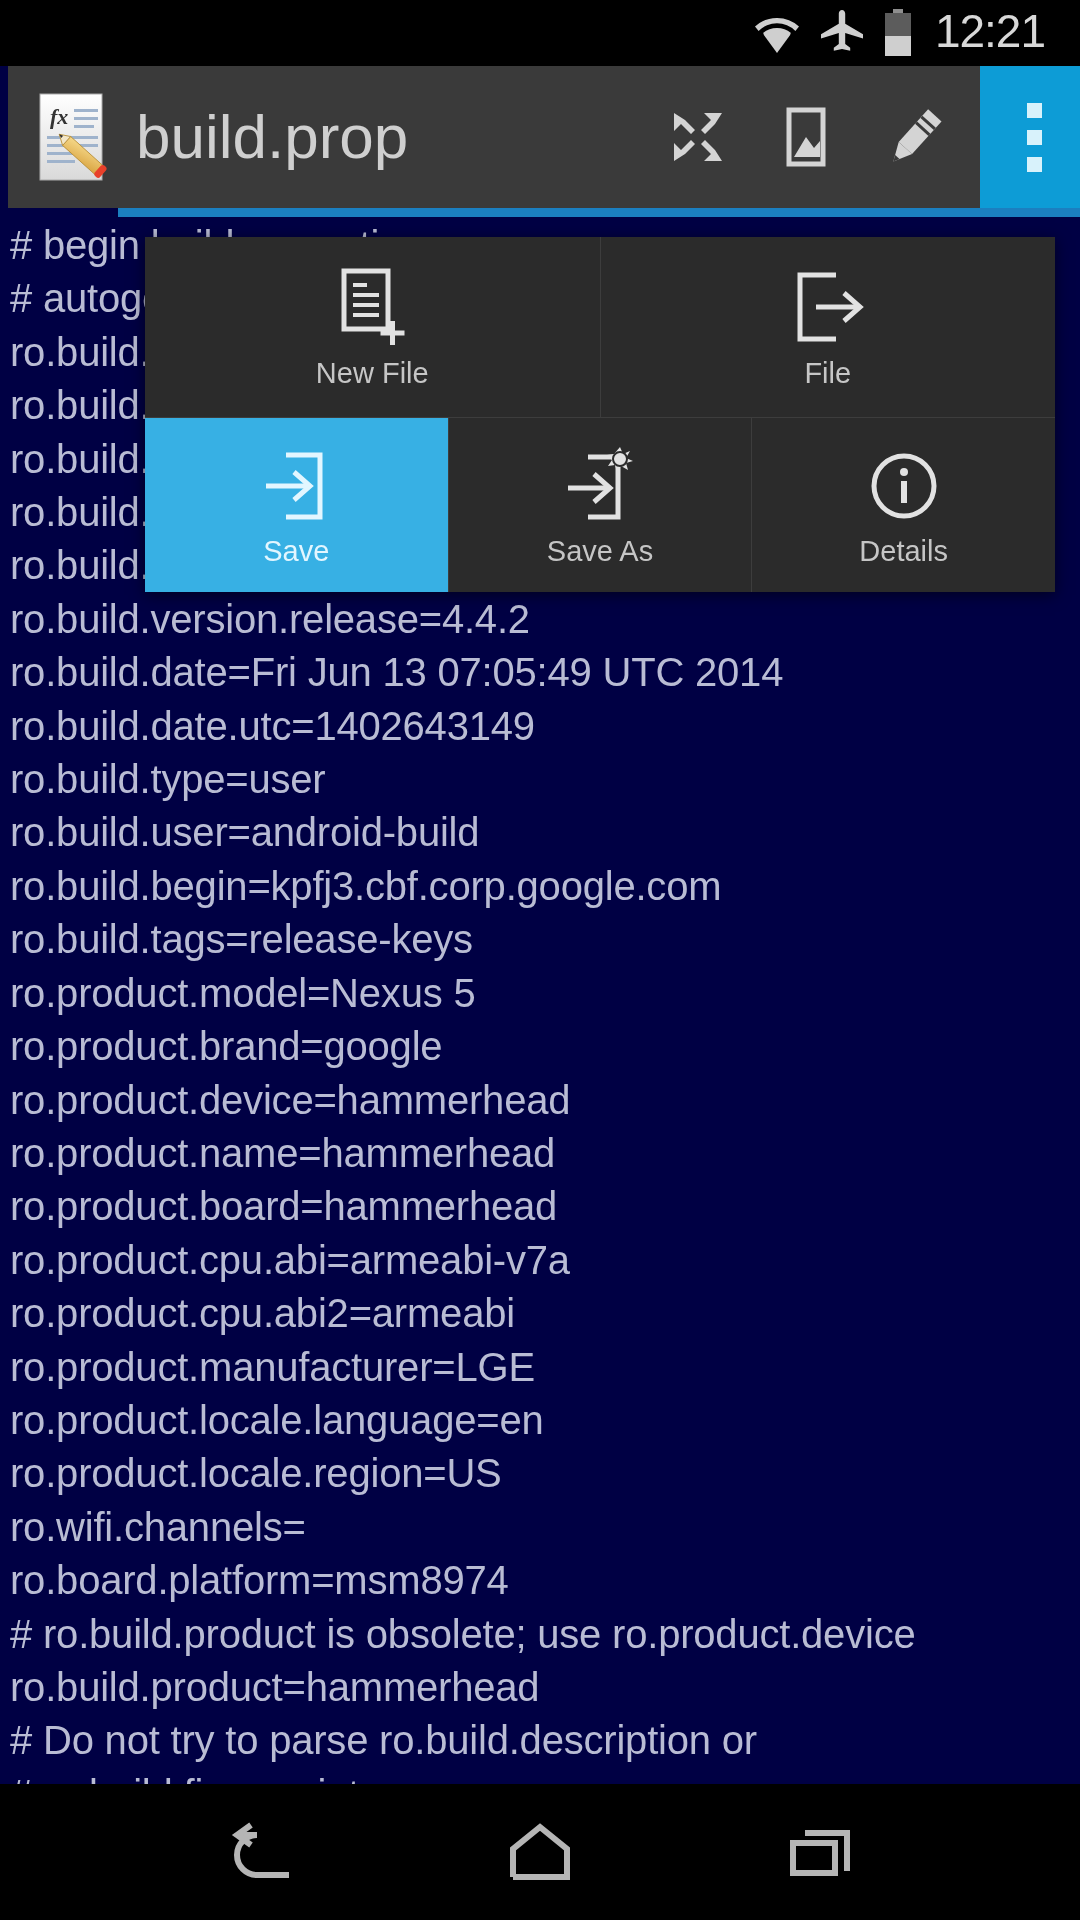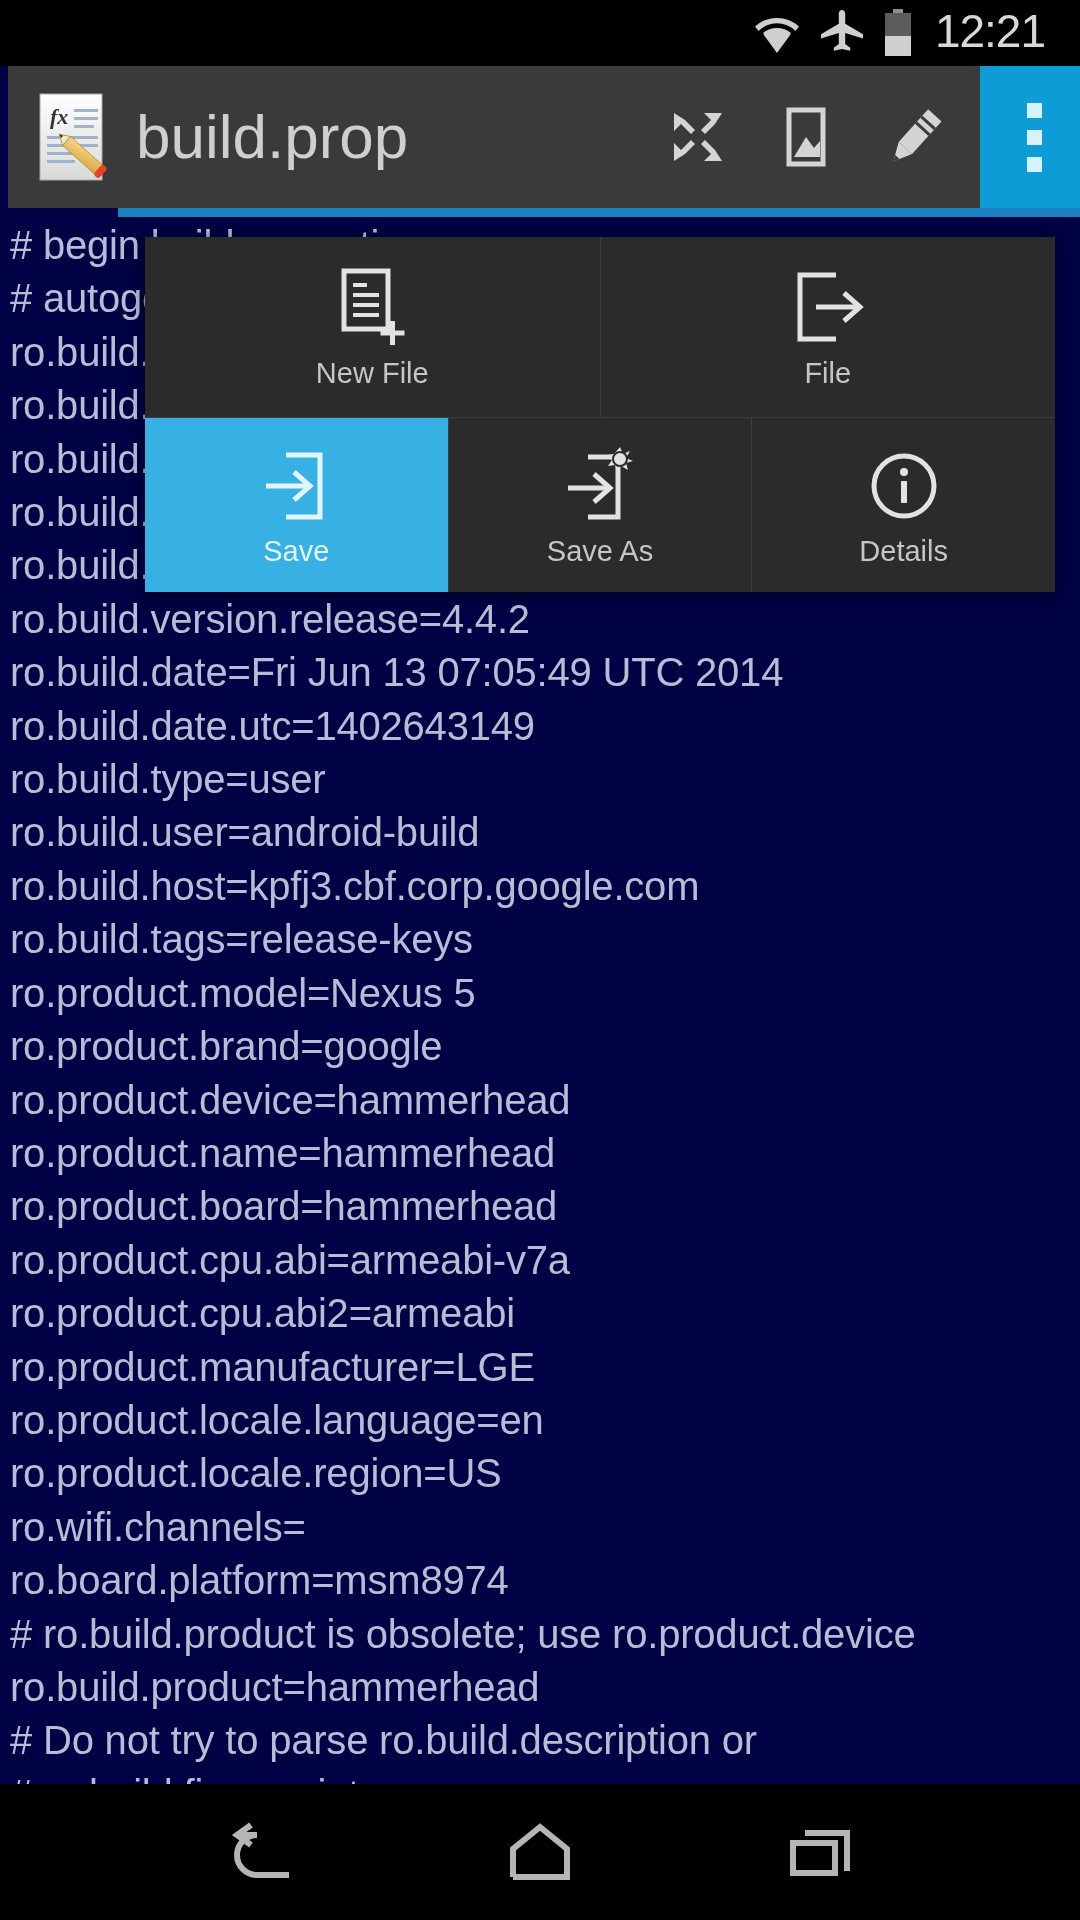--- a/index.html
+++ b/index.html
@@ -210,21 +210,21 @@
       <div class="code-line">ro.build.id=KOT49H</div>
       <div class="code-line">ro.build.display.id=KOT49H</div>
       <div class="code-line">ro.build.version.incremental=1425601</div>
       <div class="code-line">ro.build.version.sdk=19</div>
       <div class="code-line">ro.build.version.codename=REL</div>
       <div class="code-line">ro.build.version.release=4.4.2</div>
       <div class="code-line">ro.build.date=Fri Jun 13 07:05:49 UTC 2014</div>
       <div class="code-line">ro.build.date.utc=1402643149</div>
       <div class="code-line">ro.build.type=user</div>
       <div class="code-line">ro.build.user=android-build</div>
-      <div class="code-line">ro.build.host=kpfj3.cbf.corp.google.com</div>
+      <div class="code-line">ro.build.begin=kpfj3.cbf.corp.google.com</div>
       <div class="code-line">ro.build.tags=release-keys</div>
       <div class="code-line">ro.product.model=Nexus 5</div>
       <div class="code-line">ro.product.brand=google</div>
       <div class="code-line">ro.product.device=hammerhead</div>
       <div class="code-line">ro.product.name=hammerhead</div>
       <div class="code-line">ro.product.board=hammerhead</div>
       <div class="code-line">ro.product.cpu.abi=armeabi-v7a</div>
       <div class="code-line">ro.product.cpu.abi2=armeabi</div>
       <div class="code-line">ro.product.manufacturer=LGE</div>
       <div class="code-line">ro.product.locale.language=en</div>

